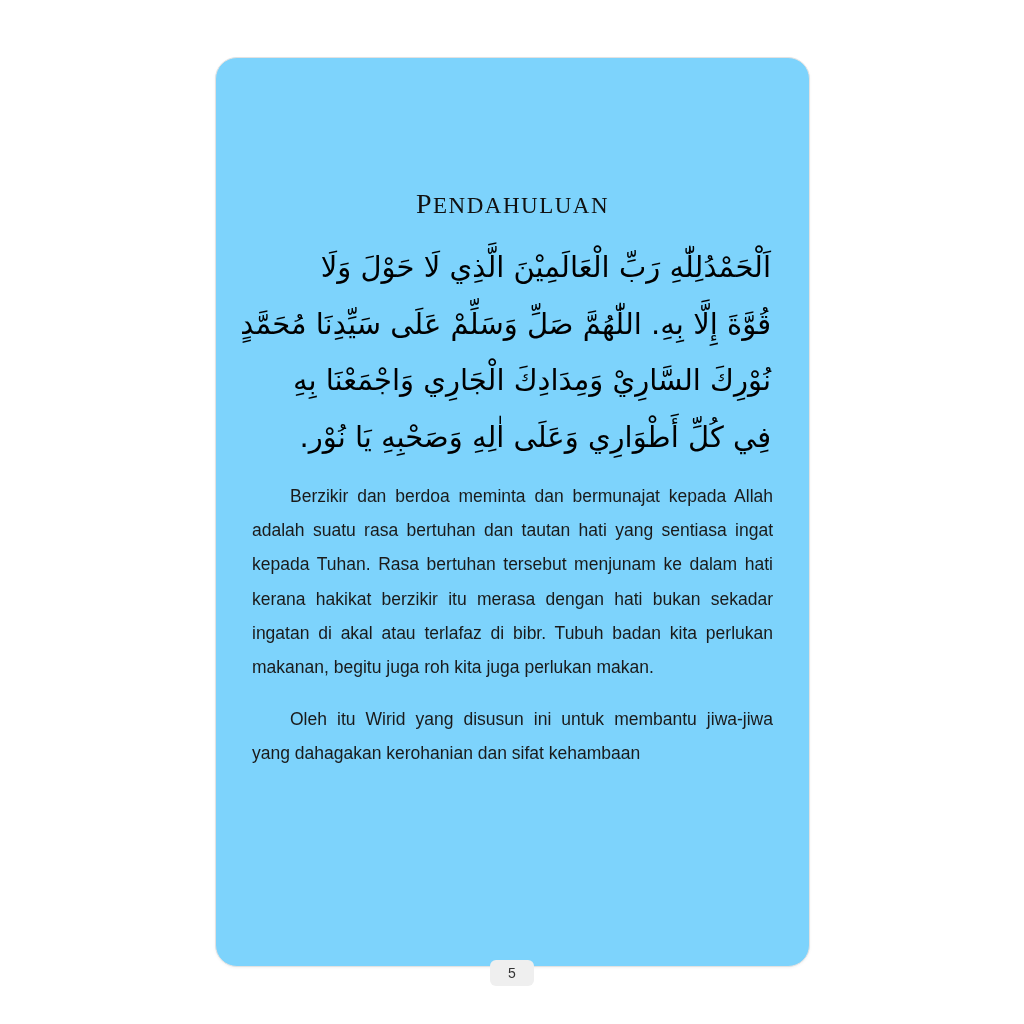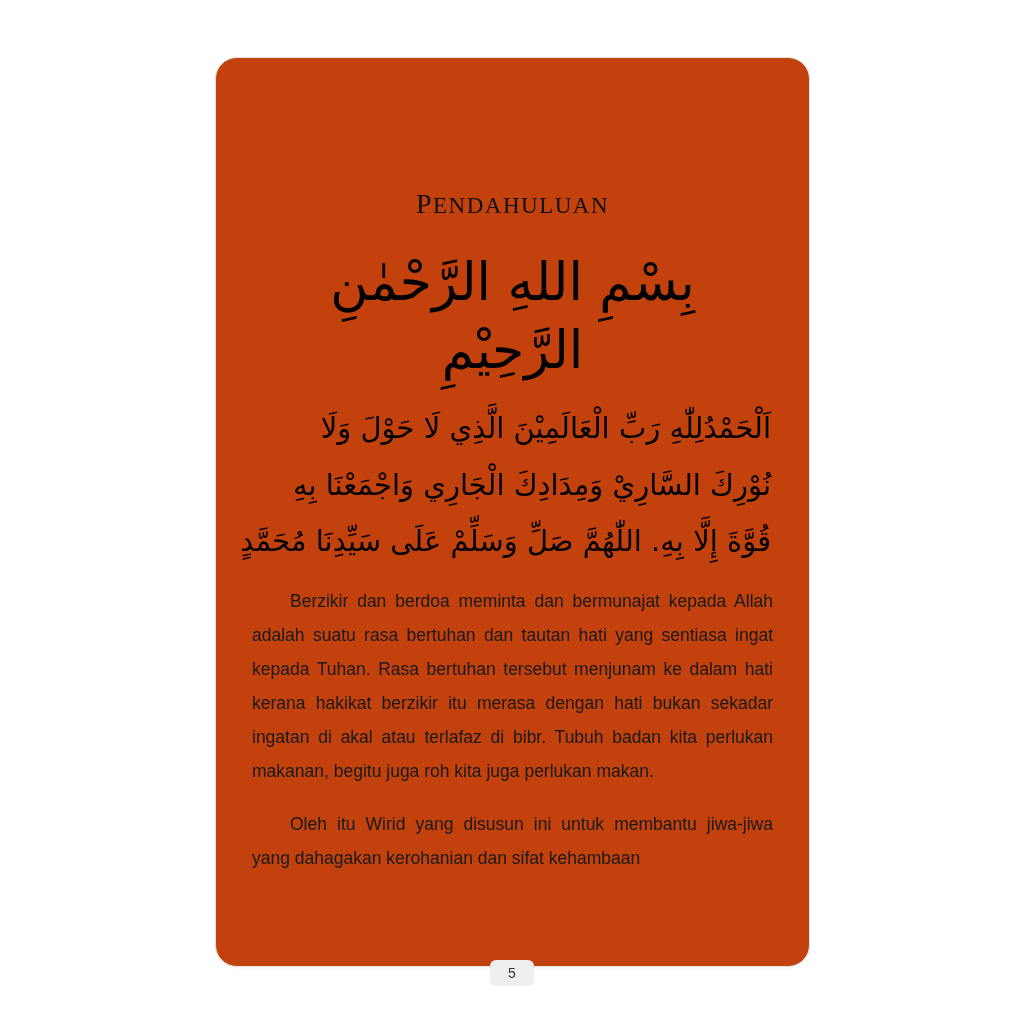--- a/index.html
+++ b/index.html
@@ -18,21 +18,21 @@
     background: #ffffff;
     overflow: hidden;
   }
 
   .page-card {
     position: absolute;
     left: 215px;
     top: 57px;
     width: 595px;
     height: 910px;
-    background: #c2410c;
+    background: #7dd3fc;
     border: 1px solid #e2e2e2;
     border-radius: 22px;
     box-shadow: 0 1px 3px rgba(0,0,0,0.05);
     box-sizing: border-box;
   }
 
   .page-inner {
     position: absolute;
     left: 36px;
     right: 36px;
@@ -114,26 +114,26 @@
 </head>
 <body>
 
 <div class="stage">
 
   <div class="page-card">
     <div class="page-inner">
 
       <div class="doc-title">Pendahuluan</div>
 
-      <div class="basmalah">بِسْمِ اللهِ الرَّحْمٰنِ الرَّحِيْمِ</div>
 
       <div class="arabic-block">
         <span class="arabic-line">اَلْحَمْدُلِلّٰهِ رَبِّ الْعَالَمِيْنَ الَّذِي لَا حَوْلَ وَلَا</span>
+        <span class="arabic-line">قُوَّةَ إِلَّا بِهِ. اللّٰهُمَّ صَلِّ وَسَلِّمْ عَلَى سَيِّدِنَا مُحَمَّدٍ</span>
         <span class="arabic-line">نُوْرِكَ السَّارِيْ وَمِدَادِكَ الْجَارِي وَاجْمَعْنَا بِهِ</span>
-        <span class="arabic-line">قُوَّةَ إِلَّا بِهِ. اللّٰهُمَّ صَلِّ وَسَلِّمْ عَلَى سَيِّدِنَا مُحَمَّدٍ</span>
+        <span class="arabic-line">فِي كُلِّ أَطْوَارِي وَعَلَى اٰلِهِ وَصَحْبِهِ يَا نُوْر.</span>
       </div>
 
       <p class="body-par first">Berzikir dan berdoa meminta dan bermunajat kepada Allah adalah suatu rasa bertuhan dan tautan hati yang sentiasa  ingat kepada Tuhan. Rasa bertuhan tersebut menjunam ke dalam hati kerana hakikat berzikir itu merasa dengan hati bukan sekadar ingatan di akal atau terlafaz di bibr. Tubuh badan kita perlukan makanan, begitu juga roh kita juga perlukan makan.</p>
 
       <p class="body-par">Oleh itu Wirid yang disusun ini untuk membantu jiwa-jiwa yang dahagakan kerohanian dan sifat kehambaan</p>
 
     </div>
   </div>
 
   <div class="page-number">5</div>

